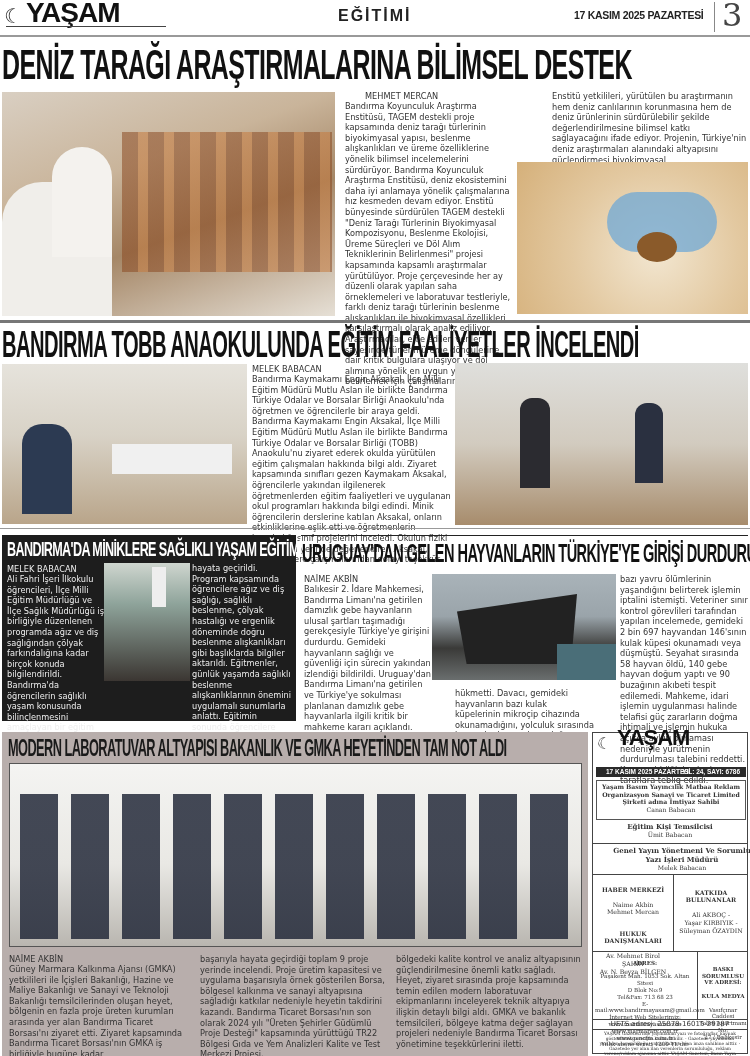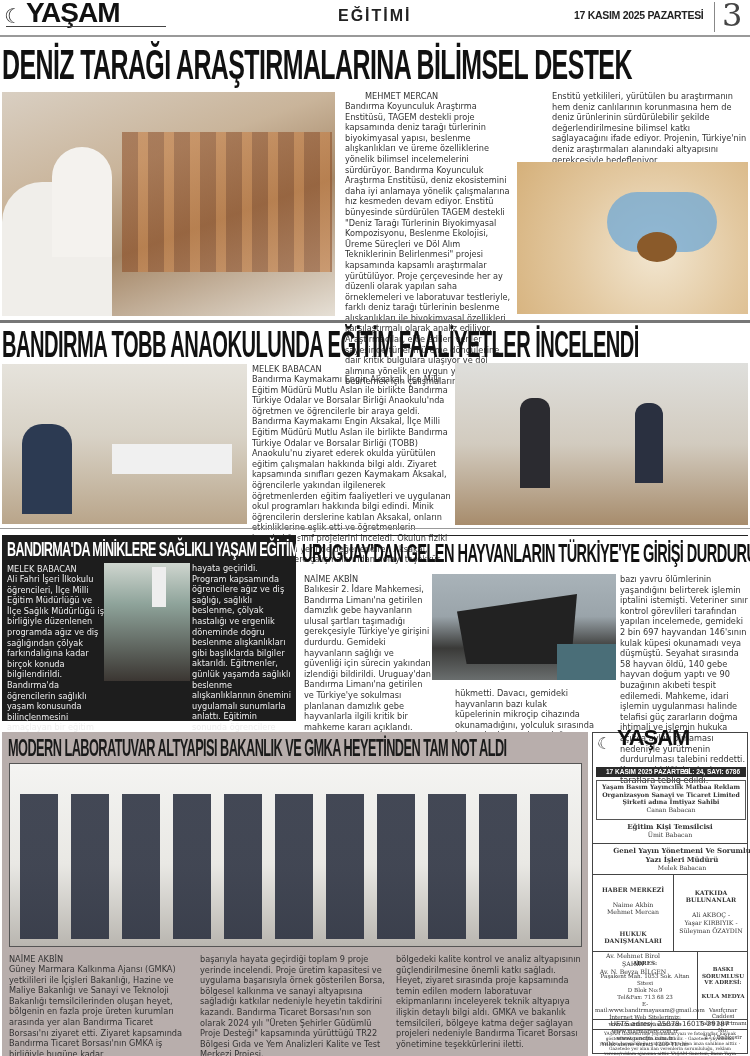--- a/index.html
+++ b/index.html
@@ -30,21 +30,21 @@
 <div class="abs masthead-line" style="left:0;top:35px;width:750px;"></div>
 
 <div class="abs head" style="left:2px;top:40px;font-size:43px;transform:scaleX(0.58);">DENİZ TARAĞI ARAŞTIRMALARINA BİLİMSEL DESTEK</div>
 <div class="abs ph" style="left:2px;top:92px;width:333px;height:224px;background:linear-gradient(160deg,#d9cfc2 0%,#c9b49a 35%,#a58767 60%,#e6e0d6 100%);">
   <div class="abs" style="left:120px;top:40px;width:210px;height:140px;background:repeating-linear-gradient(90deg,#8b4a22 0 16px,#c57a3e 16px 26px);opacity:.55;"></div>
   <div class="abs" style="left:0;top:90px;width:110px;height:134px;background:#f0eeea;border-radius:40px 40px 0 0;"></div>
   <div class="abs" style="left:50px;top:55px;width:60px;height:110px;background:#f4f2ee;border-radius:30px 30px 0 0;"></div>
 </div>
 <div class="abs txt" style="left:365px;top:91px;width:168px;">MEHMET MERCAN</div>
 <div class="abs txt" style="left:345px;top:101px;width:168px;">Bandırma Koyunculuk Araştırma Enstitüsü, TAGEM destekli proje kapsamında deniz tarağı türlerinin biyokimyasal yapısı, beslenme alışkanlıkları ve üreme özelliklerine yönelik bilimsel incelemelerini sürdürüyor. Bandırma Koyunculuk Araştırma Enstitüsü, deniz ekosistemini daha iyi anlamaya yönelik çalışmalarına hız kesmeden devam ediyor. Enstitü bünyesinde sürdürülen TAGEM destekli "Deniz Tarağı Türlerinin Biyokimyasal Kompozisyonu, Beslenme Ekolojisi, Üreme Süreçleri ve Döl Alım Tekniklerinin Belirlenmesi" projesi kapsamında kapsamlı araştırmalar yürütülüyor. Proje çerçevesinde her ay düzenli olarak yapılan saha örneklemeleri ve laboratuvar testleriyle, farklı deniz tarağı türlerinin beslenme alışkanlıkları ile biyokimyasal özellikleri karşılaştırmalı olarak analiz ediliyor. Araştırmacılar, elde edilen veriler sayesinde türlerin üreme döngülerine dair kritik bulgulara ulaşıyor ve döl alımına yönelik en uygun yöntemleri belirlemek için çalışmalarını sürdürüyor.</div>
-<div class="abs txt" style="left:552px;top:91px;width:196px;">Enstitü yetkilileri, yürütülen bu araştırmanın hem deniz canlılarının korunmasına hem de deniz ürünlerinin sürdürülebilir şekilde değerlendirilmesine bilimsel katkı sağlayacağını ifade ediyor. Projenin, Türkiye'nin deniz araştırmaları alanındaki altyapısını gerekçesiyle hedefleniyor.</div>
+<div class="abs txt" style="left:552px;top:91px;width:196px;">Enstitü yetkilileri, yürütülen bu araştırmanın hem deniz canlılarının korunmasına hem de deniz ürünlerinin sürdürülebilir şekilde değerlendirilmesine bilimsel katkı sağlayacağını ifade ediyor. Projenin, Türkiye'nin deniz araştırmaları alanındaki altyapısını güçlendirmesi biyokimyasal.</div>
 <div class="abs ph" style="left:517px;top:162px;width:231px;height:152px;background:radial-gradient(circle at 60% 60%,#f2e6d0,#e3c9a1 50%,#d5b07a 100%);">
   <div class="abs" style="left:90px;top:30px;width:110px;height:60px;border-radius:40px;background:#6fa8d6;opacity:.75;"></div>
   <div class="abs" style="left:120px;top:70px;width:40px;height:30px;border-radius:50%;background:#8a5a2a;"></div>
 </div>
 <div class="abs" style="left:0;top:320px;width:750px;height:3px;background:#777;"></div>
 
 <div class="abs head" style="left:2px;top:324px;font-size:36px;transform:scaleX(0.56);">BANDIRMA TOBB ANAOKULUNDA EĞİTİM FAALİYETLER İNCELENDİ</div>
 <div class="abs ph" style="left:2px;top:364px;width:245px;height:160px;background:linear-gradient(180deg,#e6e3dc 0%,#d8d2c6 45%,#b9a58a 100%);">
   <div class="abs" style="left:20px;top:60px;width:50px;height:90px;background:#2c3a52;border-radius:20px 20px 0 0;"></div>
   <div class="abs" style="left:110px;top:80px;width:120px;height:30px;background:#f0f0f0;"></div>

